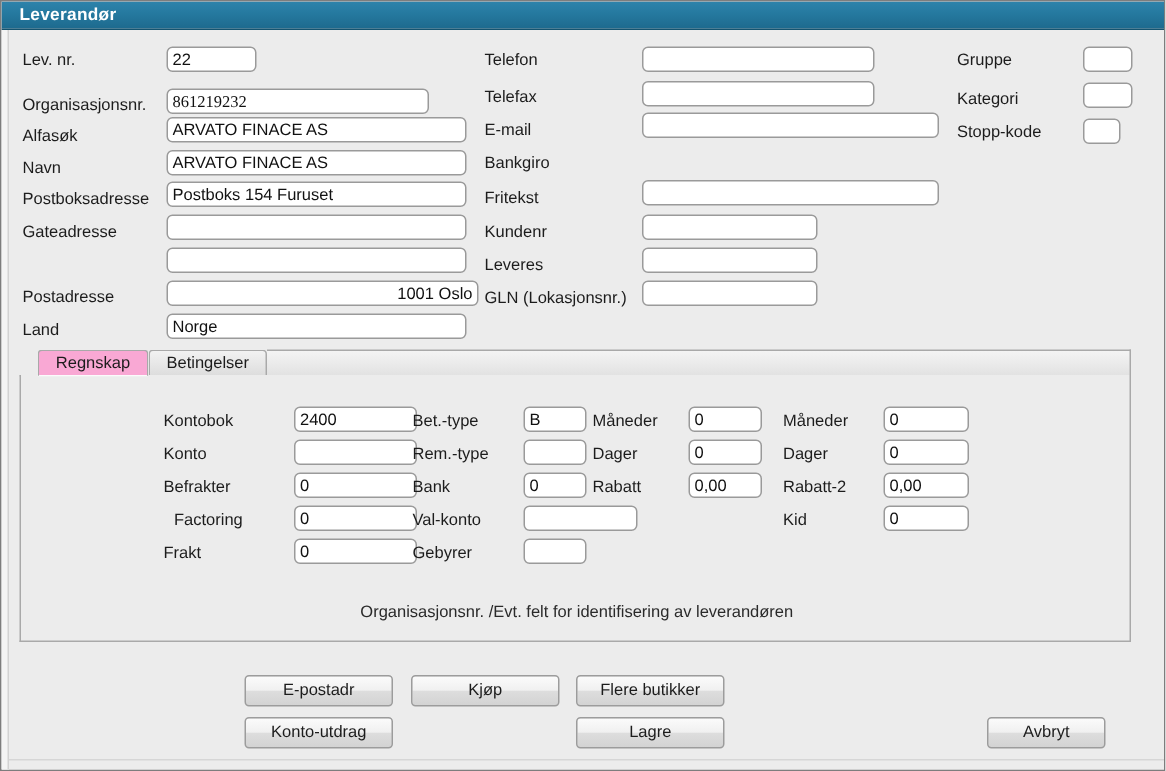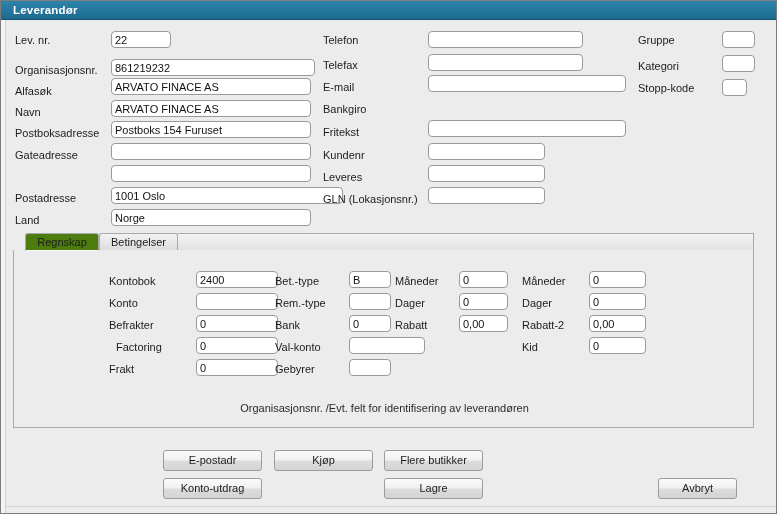--- a/index.html
+++ b/index.html
@@ -107,21 +107,21 @@
     text-align: center;
     line-height: 17px;
     border: 1px solid #a9a9a9;
     border-bottom: none;
     border-top-left-radius: 3px;
     border-top-right-radius: 3px;
     background: linear-gradient(to bottom, #f2f2f2, #dcdcdc);
     cursor: default;
   }
   .tab.active {
-    background: #4d7c0f;
+    background: #f9a8d4;
     border-bottom: 1px solid #fbfbfb;
     z-index: 3;
   }
   .tab-filler {
     position: absolute;
     top: 0;
     height: 18px;
     box-sizing: border-box;
     border: 1px solid #a9a9a9;
     border-bottom: 1px solid #a9a9a9;
@@ -188,38 +188,38 @@
     <span class="titlebar-text">Leverandør</span>
   </div>
 
   <div class="surface"></div>
   <div class="edge-left"></div>
 
   <div class="lbl" style="left:14px; top:33px;">Lev. nr.</div>
   <input class="fld" style="left: 110px; top: 30px; width: 60px;" value="22">
 
   <div class="lbl" style="left:14px; top:63px;">Organisasjonsnr.</div>
-  <input class="fld" style="left: 110px; top: 58px; width: 204px;" value="861219232">
+  <input class="fld" style="left: 110px; top: 58px; width: 175px; font-family: Liberation Serif, serif;" value="861219232">
 
   <div class="lbl" style="left:14px; top:84px;">Alfasøk</div>
   <input class="fld" style="left: 110px; top: 77px; width: 200px;" value="ARVATO FINACE AS">
 
   <div class="lbl" style="left:14px; top:105px;">Navn</div>
   <input class="fld" style="left: 110px; top: 99px; width: 200px;" value="ARVATO FINACE AS">
 
   <div class="lbl" style="left:14px; top:126px;">Postboksadresse</div>
   <input class="fld" style="left: 110px; top: 120px; width: 200px;" value="Postboks 154 Furuset">
 
   <div class="lbl" style="left:14px; top:148px;">Gateadresse</div>
   <input class="fld" style="left: 110px; top: 142px; width: 200px;" value="">
 
   <input class="fld" style="left: 110px; top: 164px; width: 200px;" value="">
 
   <div class="lbl" style="left:14px; top:191px;">Postadresse</div>
-  <input class="fld" style="left: 110px; top: 186px; width: 232px;" value="1001 Oslo">
+  <input class="fld" style="left: 110px; top: 186px; width: 208px; text-align: right;" value="1001 Oslo">
 
   <div class="lbl" style="left:14px; top:213px;">Land</div>
   <input class="fld" style="left: 110px; top: 208px; width: 200px;" value="Norge">
 
   <div class="lbl" style="left:322px; top:33px;">Telefon</div>
   <input class="fld" style="left: 427px; top: 30px; width: 155px;" value="">
 
   <div class="lbl" style="left:322px; top:58px;">Telefax</div>
   <input class="fld" style="left: 427px; top: 53px; width: 155px;" value="">
 

